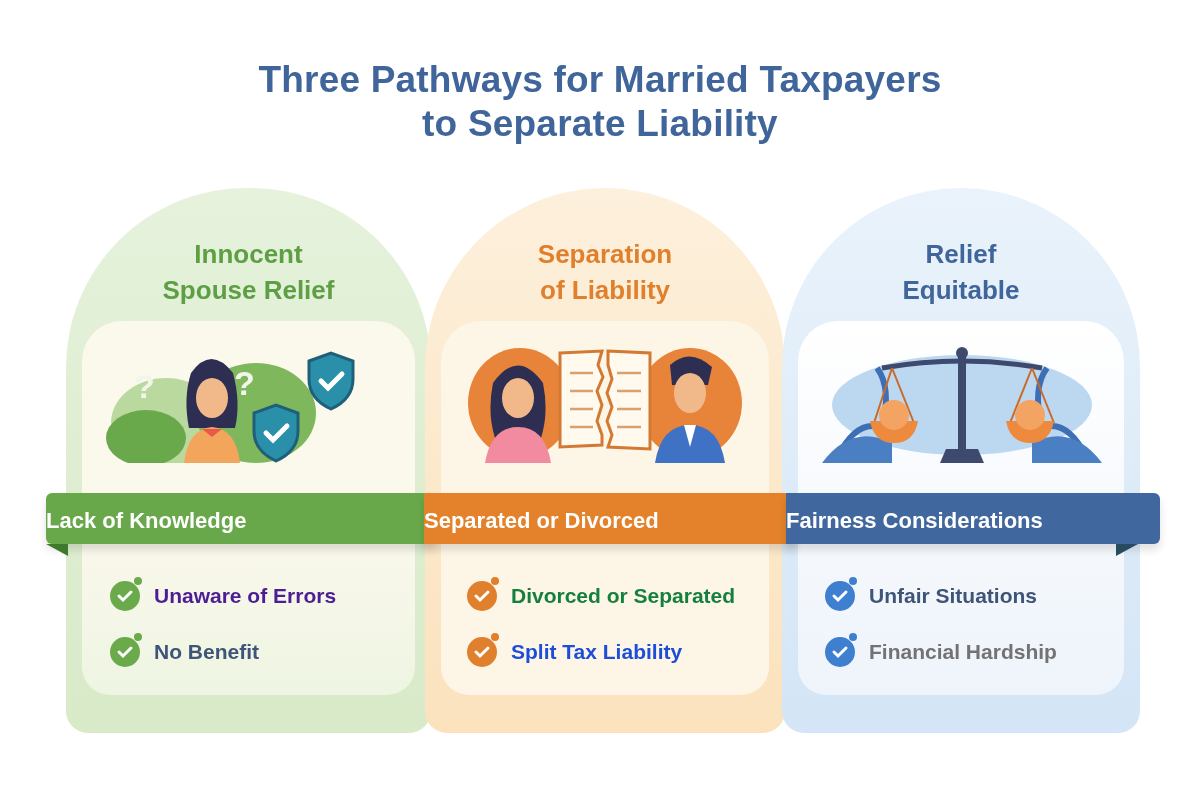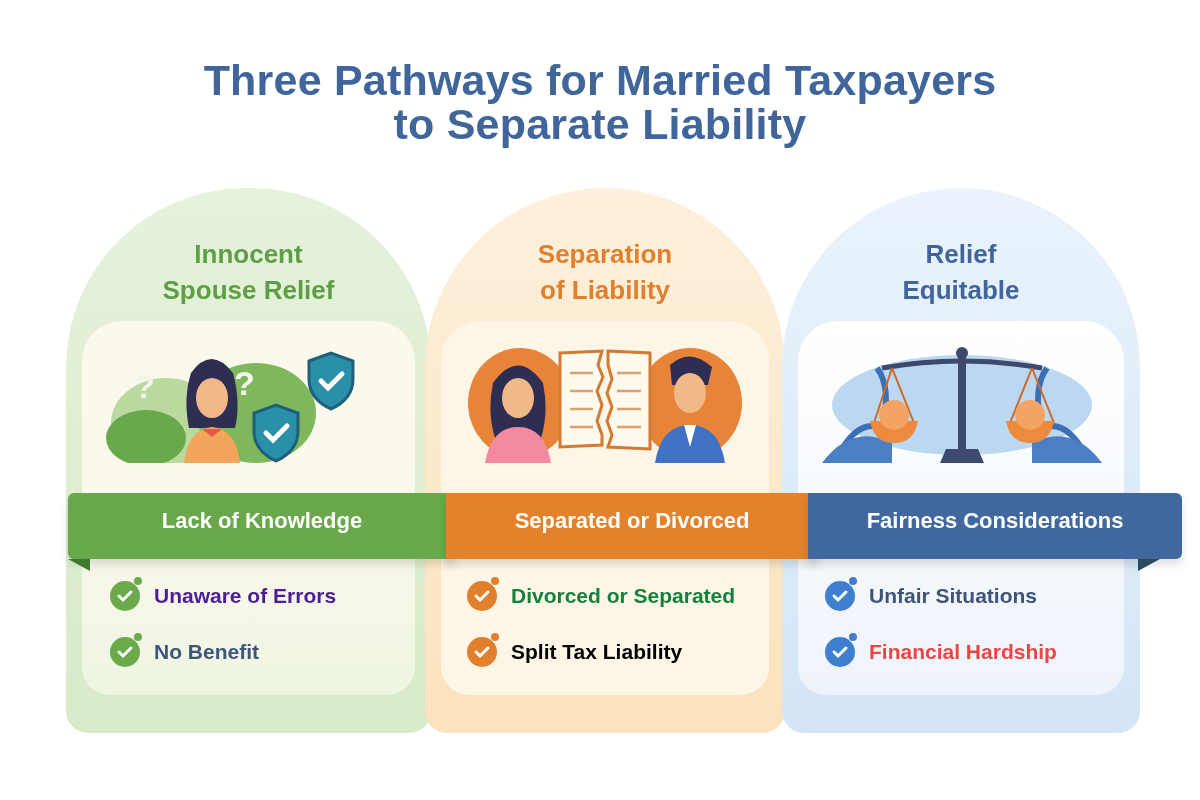--- a/index.html
+++ b/index.html
@@ -2,21 +2,21 @@
 <html><head>
 <meta charset="utf-8">
 <style>
   * { box-sizing: border-box; margin: 0; padding: 0; }
   html, body { width: 1200px; height: 800px; background: #ffffff; overflow: hidden; }
   body { font-family: "Liberation Sans", "DejaVu Sans", sans-serif; position: relative; }
 
   .title {
     position: absolute; left: 0; top: 58px; width: 1200px;
     text-align: center; color: #3f659a; font-weight: bold;
-    font-size: 43px; line-height: 44px; letter-spacing: 0.2px;
+    font-size: 37px; line-height: 44px; letter-spacing: 0.2px;
   }
 
   .panel {
     position: absolute; top: 188px; height: 545px;
     border-radius: 180px 180px 22px 22px;
   }
   .panel.green { left: 66px; width: 365px; background: linear-gradient(#e6f2dc, #d8eac8); }
   .panel.orange { left: 425px; width: 360px; background: linear-gradient(#fdf0dc, #fbe2bd); }
   .panel.blue { left: 782px; width: 358px; background: linear-gradient(#eaf3fb, #d3e5f6); }
 
@@ -34,24 +34,23 @@
   }
   .green .inner { background: #fbf8ec; }
   .orange .inner { background: #fdf6e6; }
   .blue .inner { background: #f3f7fc; }
   .green .inner.low { background: linear-gradient(#fbf8ec 55%, #eef5e2); }
   .blue .inner.low { background: linear-gradient(#ffffff, #eef4fb); }
 
   .illus { position: absolute; left: 40px; top: 155px; width: 280px; height: 120px; }
 
   .ribbon {
-    position: absolute; top: 493px; height: 66px;
-    color: #ffffff; font-weight: bold; font-size: 22px; line-height: 55px; text-align: center;
+    position: absolute; top: 493px; height: 51px;
+    color: #ffffff; font-weight: bold; font-size: 22px; line-height: 55px; 
     box-shadow: 0 6px 8px rgba(0,0,0,0.12);
-    margin-left: 22px;
   }
   .ribbon.green { left: 46px; width: 388px; background: #69a84a; border-radius: 6px 0 0 6px; }
   .ribbon.orange { left: 424px; width: 372px; background: #e3822a; }
   .ribbon.blue { left: 786px; width: 374px; background: #41689e; border-radius: 0 6px 6px 0; }
   .ribbon.green::after {
     content: ""; position: absolute; left: 0; bottom: -12px;
     border-top: 12px solid #3f7a2c; border-left: 22px solid transparent;
   }
   .ribbon.blue::after {
     content: ""; position: absolute; right: 22px; bottom: -12px;
@@ -197,37 +196,37 @@
 </div>
 
 <div class="check-item" style="left:467px; top:580px; color:#15803d;">
   <span class="check-icon" style="background:#e07f2c;">
     <svg viewBox="0 0 18 18">
         <path d="M3 9 l4 4 l8 -8" stroke="#fff" stroke-width="3" fill="none" stroke-linecap="round"></path>
       </svg>
   </span>
   <span>Divorced or Separated</span>
 </div>
-<div class="check-item" style="left:467px; top:636px; color:#000000;text-align:center;">
+<div class="check-item" style="left:467px; top:636px; color:#1d4ed8;text-align:center;">
   <span class="check-icon" style="background:#e07f2c;">
     <svg viewBox="0 0 18 18">
         <path d="M3 9 l4 4 l8 -8" stroke="#fff" stroke-width="3" fill="none" stroke-linecap="round"></path>
       </svg>
   </span>
   <span>Split Tax Liability</span>
 </div>
 
 <div class="check-item" style="left:825px; top:580px; color:#3e5478;">
   <span class="check-icon" style="background:#3f7fd0;">
     <svg viewBox="0 0 18 18">
         <path d="M3 9 l4 4 l8 -8" stroke="#fff" stroke-width="3" fill="none" stroke-linecap="round"></path>
       </svg>
   </span>
   <span>Unfair Situations</span>
 </div>
-<div class="check-item" style="left:825px; top:636px; color:#ef4444;">
+<div class="check-item" style="left:825px; top:636px; color:#737373;">
   <span class="check-icon" style="background:#3f7fd0;">
     <svg viewBox="0 0 18 18">
         <path d="M3 9 l4 4 l8 -8" stroke="#fff" stroke-width="3" fill="none" stroke-linecap="round"></path>
       </svg>
   </span>
   <span>Financial Hardship</span>
 </div>
 
 </body></html>

